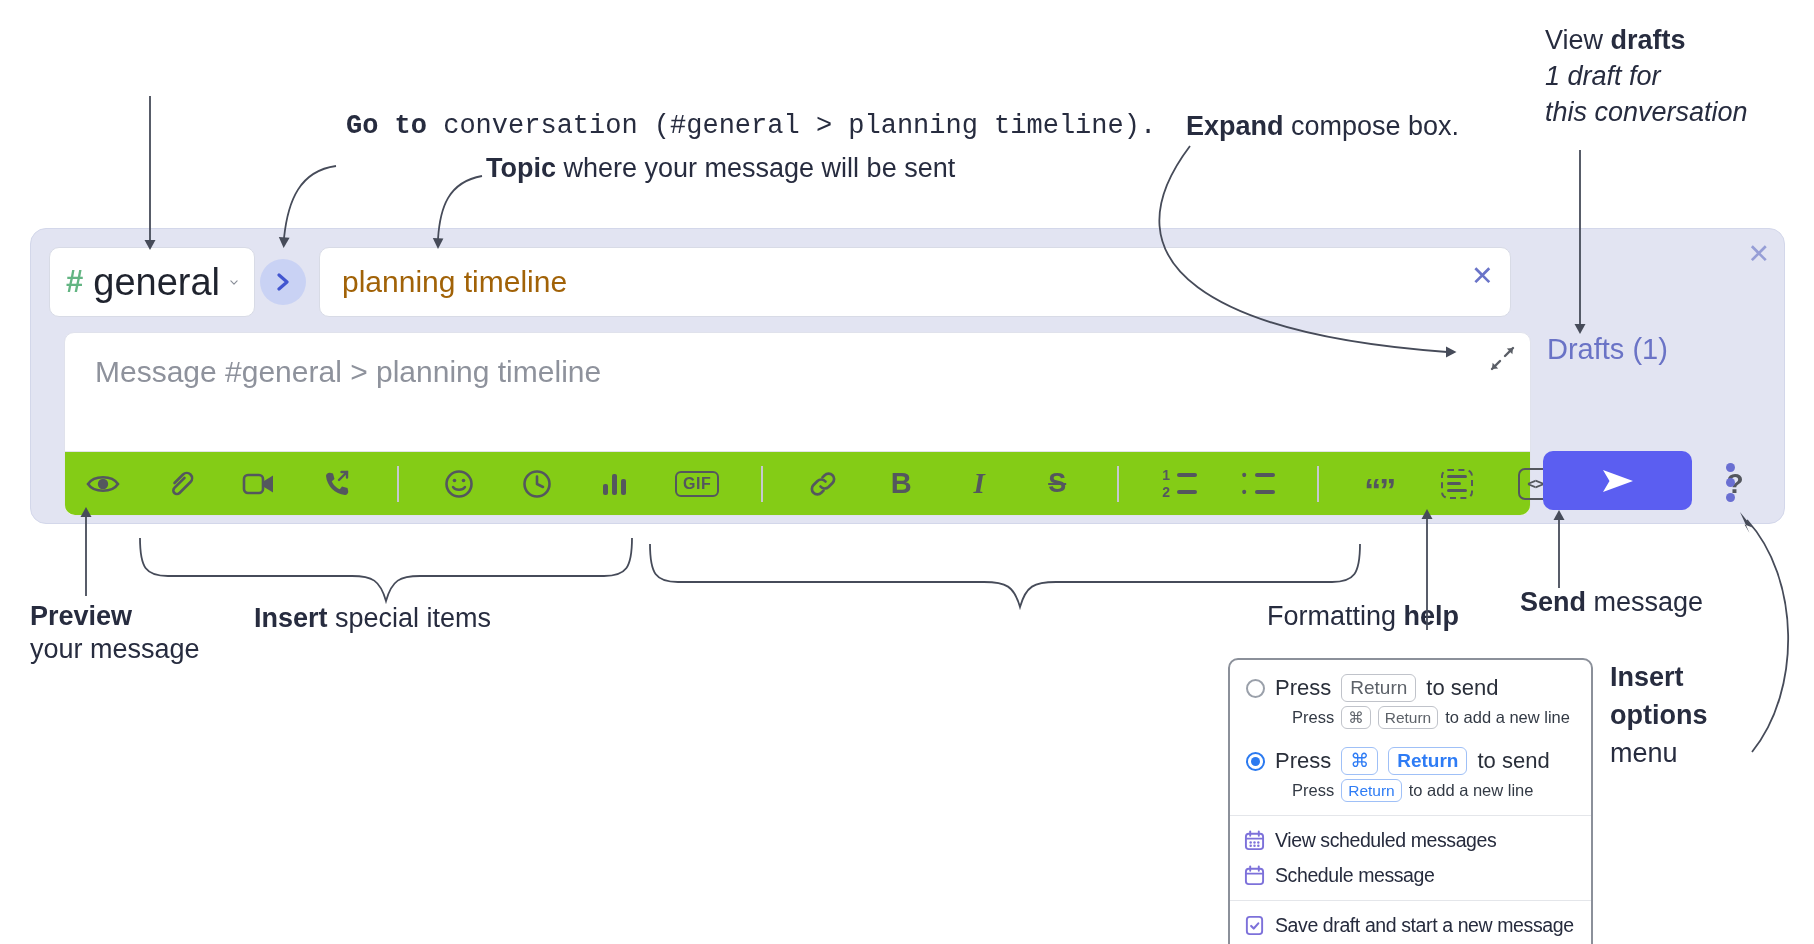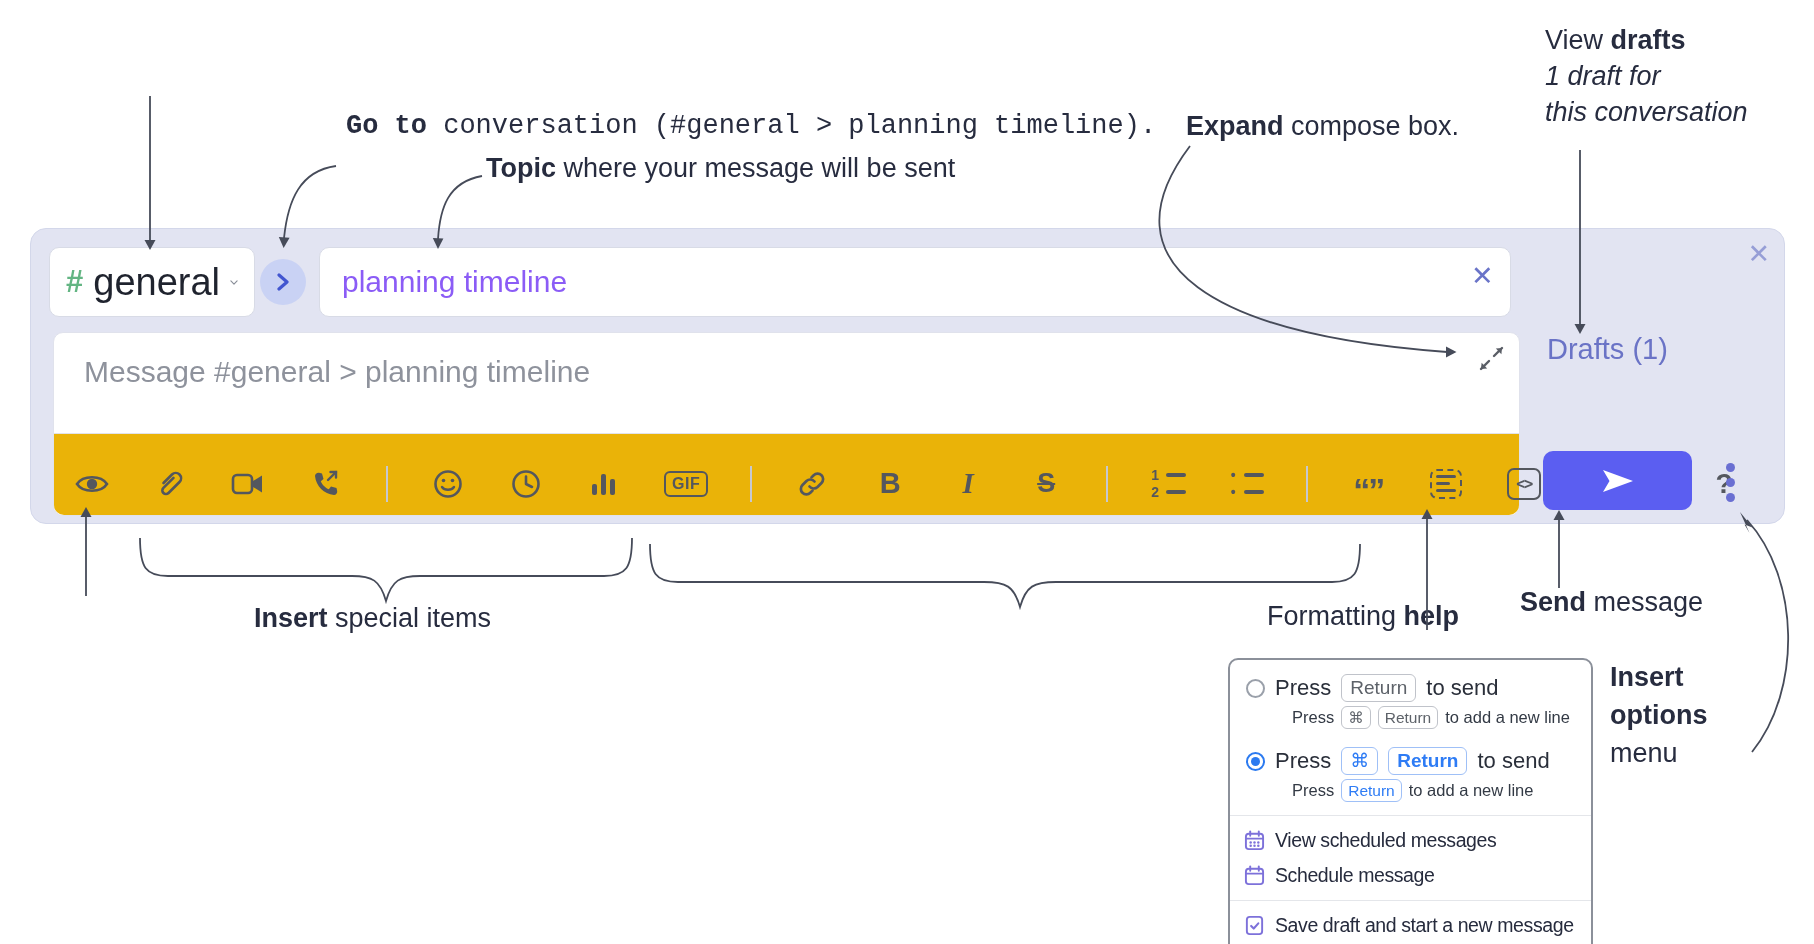--- a/index.html
+++ b/index.html
@@ -17,32 +17,32 @@
            background:#e2e4f2;border:1px solid #d3d7ea;border-radius:16px;box-sizing:border-box;}
   #channel-selector{position:absolute;left:18px;top:18px;width:206px;height:70px;background:#fff;
            border:1px solid #d8dbe6;border-radius:10px;box-sizing:border-box;display:flex;
            align-items:center;padding:0 16px;gap:10px;cursor:pointer;}
   #channel-selector .hash{color:#63b583;font-size:31px;font-weight:700;}
   #channel-selector .chname{font-size:38px;color:#1f232e;flex:1;}
   #goto-btn{position:absolute;left:229px;top:30px;width:46px;height:46px;border-radius:50%;
            background:#c9d2f4;display:flex;align-items:center;justify-content:center;cursor:pointer;}
   #topic-input{position:absolute;left:288px;top:18px;width:1192px;height:70px;background:#fff;
            border:1px solid #d8dbe6;border-radius:10px;box-sizing:border-box;font-family:"Liberation Sans",sans-serif;
-           font-size:30px;color:#8b5cf6;padding:0 60px 0 22px;}
+           font-size:30px;color:#a16207;padding:0 60px 0 22px;}
   #topic-clear{position:absolute;left:1440px;top:34px;font-size:27px;color:#6a74c8;cursor:pointer;line-height:1;}
   #compose-close{position:absolute;right:14px;top:12px;font-size:27px;color:#969ed6;cursor:pointer;line-height:1;}
-  #msg-block{position:absolute;left:22px;top:103px;width:1467px;height:184px;background:#fff;
+  #msg-block{position:absolute;left:33px;top:103px;width:1467px;height:184px;background:#fff;
            border:1px solid #e0e2ec;border-radius:10px;box-sizing:border-box;}
   #msg-input{position:absolute;left:0;top:0;width:100%;height:118px;border:none;outline:none;resize:none;
            background:transparent;font-family:"Liberation Sans",sans-serif;font-size:30px;color:#2a2e38;
            padding:22px 60px 0 30px;box-sizing:border-box;}
   #msg-input::placeholder{color:#8e929c;opacity:1;}
   #expand-btn{position:absolute;right:14px;top:12px;cursor:pointer;}
-  #toolbar{position:absolute;left:0;right:0;bottom:0;height:63px;background:#eab308;border-top:1px solid #e2e3e9;
-           border-radius:0 0 10px 10px;display:flex;align-items:center;padding:18px 0 0 20px;gap:42px;}
+  #toolbar{position:absolute;left:0;right:0;bottom:0;height:63px;background:#84cc16;border-top:1px solid #e2e3e9;
+           border-radius:0 0 10px 10px;display:flex;align-items:center;padding:0 0 0 20px;gap:42px;}
   .tbtn{min-width:36px;height:40px;display:flex;align-items:center;justify-content:center;color:#54575e;cursor:pointer;flex:none;}
   .tdiv{width:2px;height:36px;background:#c6c8d0;flex:none;}
   .gifbox{border:2.5px solid #54575e;border-radius:6px;font-size:16px;font-weight:700;padding:2px 6px;letter-spacing:.5px;}
   .tb-b{font-size:29px;font-weight:800;}
   .tb-i{font-size:29px;font-style:italic;font-family:"Liberation Serif",serif;font-weight:600;}
   .tb-s{font-size:27px;font-weight:700;text-decoration:line-through;}
   .listico{display:flex;flex-direction:column;gap:7px;}
   .listico .row{display:flex;align-items:center;gap:6px;}
   .listico .dig{font-size:14px;font-weight:700;line-height:10px;width:10px;text-align:center;}
   .listico .bar{width:20px;height:4px;border-radius:2px;background:#54575e;}
@@ -96,20 +96,24 @@
   <div class="note" style="left:1186px;top:110px;">
     <b>Expand</b><span> compose box.</span>
   </div>
 
   <div class="note" style="left:1545px;top:22px;line-height:36px;">
     <div><span>View </span><b>drafts</b></div>
     <div><i>1 draft for</i></div>
     <div><i>this conversation</i></div>
   </div>
 
+  <div class="note" style="left:30px;top:600px;">
+    <div><b>Preview</b></div>
+    <div><span>your message</span></div>
+  </div>
 
   <div class="note" style="left:254px;top:602px;">
     <b>Insert</b><span> special items</span>
   </div>
 
 
   <div class="note" style="left:1267px;top:600px;">
     <span>Formatting </span><b>help</b>
   </div>
 

